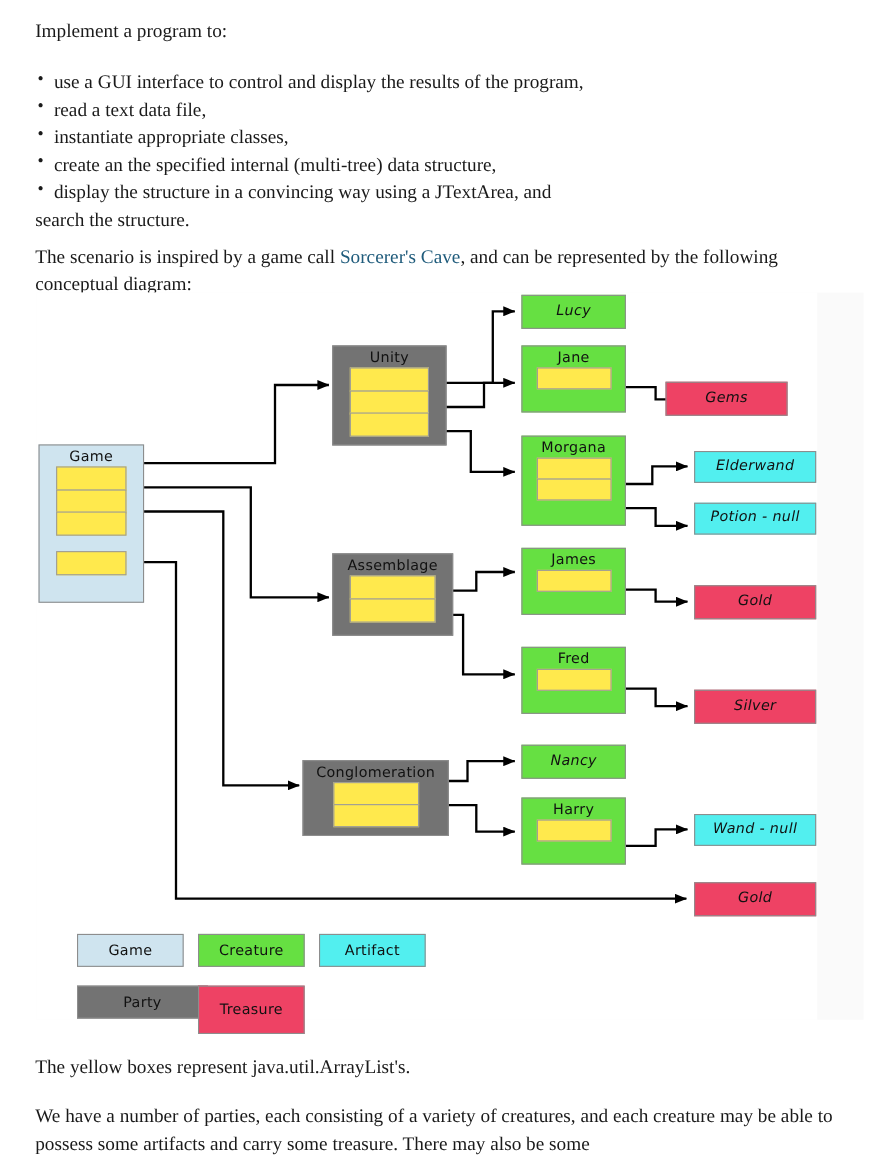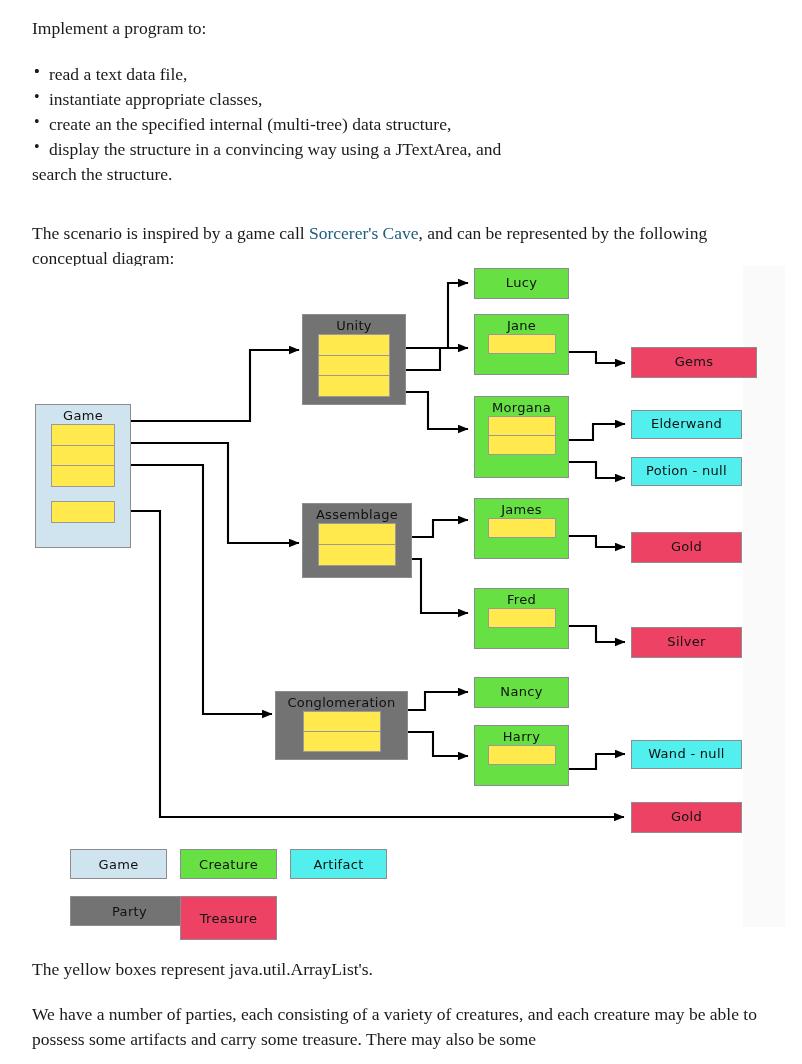--- a/index.html
+++ b/index.html
@@ -34,21 +34,21 @@
 
   .node{
     position:absolute;box-sizing:border-box;
     border:1.5px solid #8d8d8d;
     font-family:"DejaVu Sans", sans-serif;
     font-size:13px;color:#111;
     display:flex;flex-direction:column;align-items:center;
     padding-top:3px;
   }
   .node .lbl{line-height:1.25;letter-spacing:.3px;white-space:nowrap;}
-  .node.flat{justify-content:center;padding-top:0;}
+  .node.flat{justify-content:center;padding-top:0;font-style:italic;}
   .bars{width:100%;display:flex;flex-direction:column;align-items:center;}
   .bar{
     box-sizing:border-box;background:#FFE94D;border:1.5px solid #9a9a9a;
     margin-top:-1.5px;
   }
   .bar:first-child{margin-top:0;}
   .bar.gap{margin-top:14px;}
 
   .c-game{background:#CFE4EF;}
   .c-party{background:#737373;}
@@ -65,21 +65,21 @@
   }
 </style>
 </head>
 <body>
 
 <div class="page">
 
   <div class="prose p-intro">Implement a program to:</div>
 
   <div class="bullets">
-    <div class="li"><span class="bul">•</span></div>
+    <div class="li"><span class="bul">•</span><span>use a GUI interface to control and display the results of the program,</span></div>
     <div class="li"><span class="bul">•</span><span>read a text data file,</span></div>
     <div class="li"><span class="bul">•</span><span>instantiate appropriate classes,</span></div>
     <div class="li"><span class="bul">•</span><span>create an the specified internal (multi-tree) data structure,</span></div>
     <div class="li"><span class="bul">•</span><span>display the structure in a convincing way using a JTextArea, and</span></div>
     <div class="li tail">search the structure.</div>
   </div>
 
   <div class="prose p-scenario"><span>The scenario is inspired by a game call </span><a class="lnk" href="#">Sorcerer's Cave</a><span>, and can be represented by the following conceptual diagram:</span></div>
 
   <div class="diagram">
@@ -196,21 +196,21 @@
         <div class="lbl">Nancy</div>
       </div>
 
       <div class="node c-creature" style="left:441px;top:459px;width:95px;height:61px;">
         <div class="lbl">Harry</div>
         <div class="bars">
           <div class="bar" style="width:68px;height:20px;"></div>
         </div>
       </div>
 
-      <div class="node c-treasure flat" style="left:598px;top:81px;width:126px;height:31px;text-align:right;">
+      <div class="node c-treasure flat" style="left:572px;top:81px;width:111px;height:31px;text-align:right;">
         <div class="lbl">Gems</div>
       </div>
 
       <div class="node c-artifact flat" style="left:598px;top:144px;width:111px;height:29px;">
         <div class="lbl">Elderwand</div>
       </div>
 
       <div class="node c-artifact flat" style="left:598px;top:191px;width:111px;height:29px;">
         <div class="lbl">Potion - null</div>
       </div>

